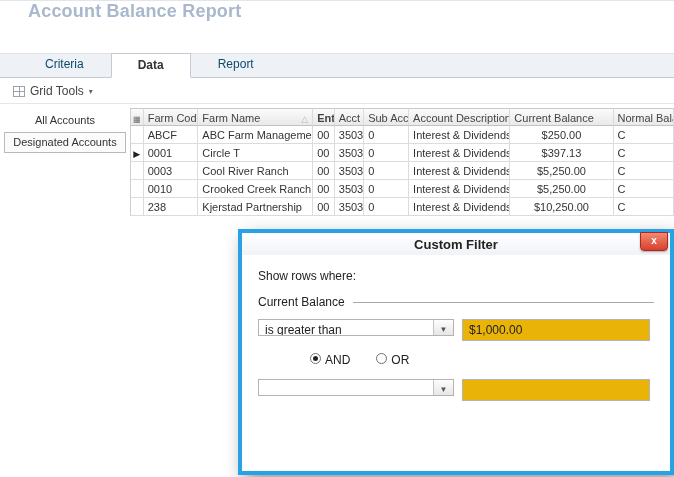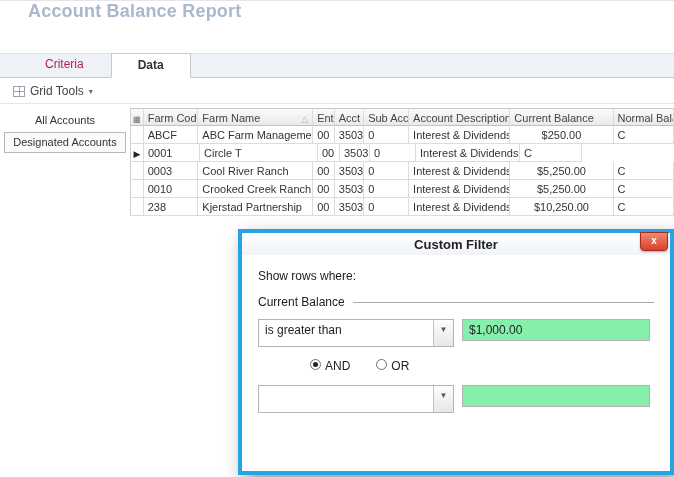--- a/index.html
+++ b/index.html
@@ -13,21 +13,21 @@
     position:absolute; left:28px; top:0;
     font-size:18px; font-weight:bold; color:#a9b8cd; letter-spacing:0.2px;
   }
   
   .tabstrip {
     position:absolute; left:0; top:52px; width:674px; height:25px;
     background:#eef1f5; border-top:1px solid #dfe3e8; border-bottom:1px solid #c6cad1;
     display:flex; align-items:flex-end; padding-left:18px; box-sizing:border-box;
   }
   .tab {
-    height:23px; line-height:23px; padding:0 26px; font-size:12px; color:#be185d;
+    height:23px; line-height:23px; padding:0 26px; font-size:12px; color:#0c4a6e;
     border:1px solid transparent; cursor:default;
   }
   .tab.active {
     background:#ffffff; border:1px solid #c6cad1; border-bottom:1px solid #ffffff;
     margin-bottom:-1px; font-weight:bold; color:#333;
   }
   
   .toolbar {
     position:absolute; left:0; top:78px; width:674px; height:25px;
     display:flex; align-items:center; padding-left:6px; box-sizing:border-box;
@@ -97,33 +97,33 @@
   }
   .dialog-body {
     position:relative; height:214px; padding:10px 16px; box-sizing:border-box;
     font-size:12px; color:#222;
   }
   .show-rows { margin:4px 0 12px 0; }
   .field-group { display:flex; align-items:center; gap:8px; margin-bottom:10px; }
   .field-group .rule { flex:1; border-top:1px solid #a9a9a9; height:0; }
   .filter-row { display:flex; gap:8px; margin-bottom:12px; }
   .combo {
-    width:196px; height:28px; border:1px solid #b3b3b3; background:#fff;
+    width:196px; height:17px; border:1px solid #b3b3b3; background:#fff;
     position:relative; box-sizing:border-box; font-size:12px;
     line-height:20px; padding:0 24px 0 6px; white-space:nowrap; overflow:hidden;
   }
   .combo .arrow-btn {
     position:absolute; right:0; top:0; width:19px; height:100%;
     border-left:1px solid #c3c3c3; background:linear-gradient(#fdfdfd,#e7e7e7);
     text-align:center; color:#555; font-size:8px; line-height:20px; cursor:default;
   }
   .textbox {
     width:188px; height:22px; border:1px solid #b3b3b3; box-sizing:border-box;
     font-size:12px; padding:0 6px; font-family:"Liberation Sans", sans-serif;
-    background:#86efac; color:#222;
+    background:#eab308; color:#222;
   }
   .radio-row { display:flex; gap:26px; margin:2px 0 12px 52px; align-items:center; }
   .radio-opt { display:flex; gap:4px; cursor:default; }
   .radio-circle {
     width:11px; height:11px; border:1px solid #707070; border-radius:50%;
     background:#fff; position:relative; display:inline-block; box-sizing:border-box;
   }
   .radio-circle.checked::after {
     content:""; position:absolute; left:2px; top:2px; width:5px; height:5px;
     border-radius:50%; background:#222;
@@ -137,41 +137,42 @@
   .btn.default { border-color:#5f87b8; }
 </style>
 </head>
 <body>
 
 <div class="page-title">Account Balance Report</div>
 
 <div class="tabstrip">
   <div class="tab">Criteria</div>
   <div class="tab active">Data</div>
+  <div class="tab">Report</div>
 </div>
 
 <div class="toolbar">
   <div class="grid-tools">
     <span class="grid-icon"></span>
     <span>Grid Tools</span>
     <span class="caret">▾</span>
   </div>
 </div>
 
 <div class="sidebar">
   <div class="side-item">All Accounts</div>
   <div class="side-item boxed">Designated Accounts</div>
 </div>
 
 <div class="grid" id="grid">
     <div class="grid-row">
       <div class="gcell head indicator" style="width: 14px;"><span style="font-size:8px;color:#666;">▦</span></div>
       <div class="gcell head" style="width: 56px;">Farm Code</div>
       <div class="gcell head" style="width: 118px;">Farm Name<span class="sort-arrow">△</span></div>
-      <div class="gcell head" style="width: 22px;">Ent</div>
+      <div class="gcell head" style="width: 22px; font-weight: bold;">Ent</div>
       <div class="gcell head" style="width: 30px;">Acct</div>
       <div class="gcell head" style="width: 46px;">Sub Acct</div>
       <div class="gcell head" style="width: 104px;">Account Description</div>
       <div class="gcell head" style="width: 106px;">Current Balance</div>
       <div class="gcell head" style="width: 62px;">Normal Balance</div>
     </div>
     <div class="grid-row">
       <div class="gcell indicator" style="width: 14px;"></div>
       <div class="gcell" style="width: 56px;">ABCF</div>
       <div class="gcell" style="width: 118px;">ABC Farm Management</div>
@@ -183,20 +184,21 @@
       <div class="gcell" style="width: 62px;">C</div>
     </div>
     <div class="grid-row">
       <div class="gcell indicator" style="width: 14px;"><span class="row-arrow">▶</span></div>
       <div class="gcell" style="width: 56px;">0001</div>
       <div class="gcell" style="width: 118px;">Circle T</div>
       <div class="gcell" style="width: 22px;">00</div>
       <div class="gcell" style="width: 30px;">3503</div>
       <div class="gcell" style="width: 46px;">0</div>
       <div class="gcell" style="width: 104px;">Interest &amp; Dividends</div>
+      <div class="gcell num" style="width: 106px;">$397.13</div>
       <div class="gcell" style="width: 62px;">C</div>
     </div>
     <div class="grid-row">
       <div class="gcell indicator" style="width: 14px;"></div>
       <div class="gcell" style="width: 56px;">0003</div>
       <div class="gcell" style="width: 118px;">Cool River Ranch</div>
       <div class="gcell" style="width: 22px;">00</div>
       <div class="gcell" style="width: 30px;">3503</div>
       <div class="gcell" style="width: 46px;">0</div>
       <div class="gcell" style="width: 104px;">Interest &amp; Dividends</div>

